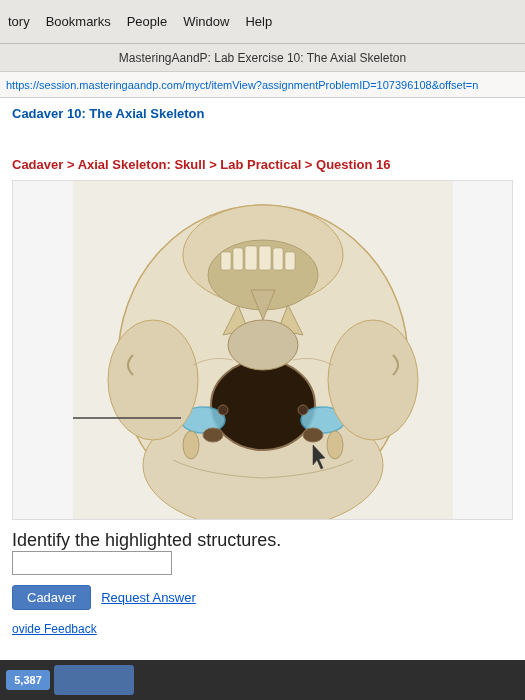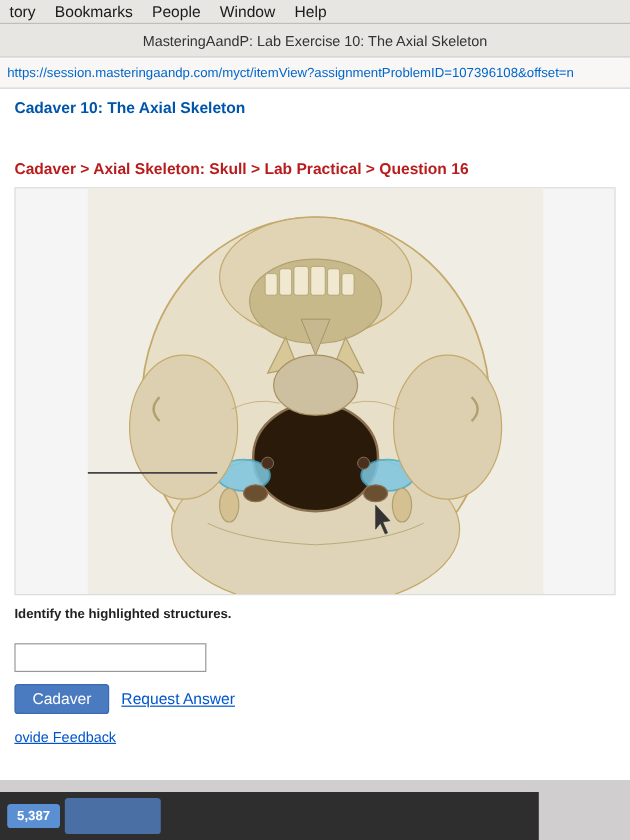--- a/index.html
+++ b/index.html
@@ -8,21 +8,21 @@
       height: 700px;
       background: #d0cece;
       font-family: -apple-system, BlinkMacSystemFont, 'Helvetica Neue', Arial, sans-serif;
       font-size: 13px;
       overflow: hidden;
     }
 
     
     .menu-bar {
       background: #e8e6e3;
-      height: 20px;
+      height: 44px;
       display: flex;
       align-items: center;
       padding: 0 8px;
       border-bottom: 1px solid #c0bebb;
       gap: 16px;
     }
     .menu-item {
       font-size: 13px;
       color: #1a1a1a;
       cursor: pointer;
@@ -88,24 +88,24 @@
       background: #f5f5f5;
       border: 1px solid #ddd;
       display: flex;
       align-items: center;
       justify-content: center;
       overflow: hidden;
       height: 340px;
     }
 
     .identify-label {
-      font-size: 11px;
-      font-weight: bold;
+      font-size: 18px;
+      font-weight: normal;
       color: #222;
-      margin-bottom: 18px;
+      margin-bottom: 0;
     }
 
     .answer-input {
       width: 160px;
       height: 24px;
       border: 1px solid #999;
       background: #fff;
       padding: 2px 4px;
       font-size: 13px;
       display: block;
@@ -143,21 +143,21 @@
       color: #0055cc;
       text-decoration: underline;
       cursor: pointer;
     }
 
     
     .taskbar {
       position: absolute;
       bottom: 0;
       left: 0;
-      width: 449px;
+      width: 525px;
       height: 40px;
       background: #2e2e2e;
       display: flex;
       align-items: center;
       padding: 0 6px;
       gap: 4px;
     }
     .taskbar-badge {
       background: #5a8fd4;
       color: white;

